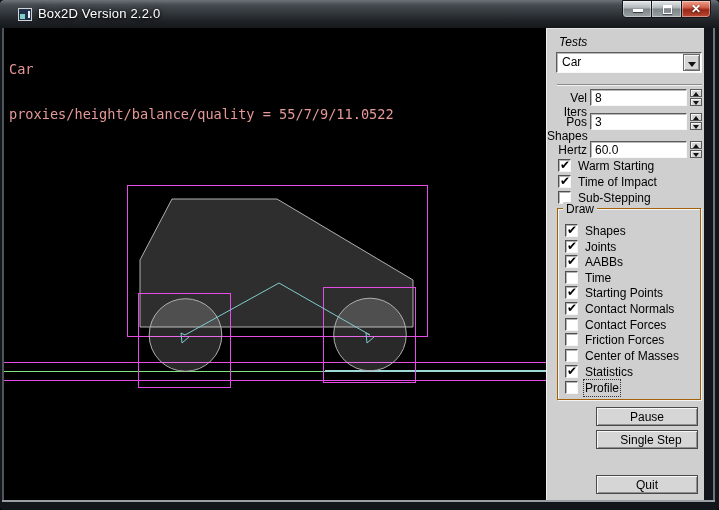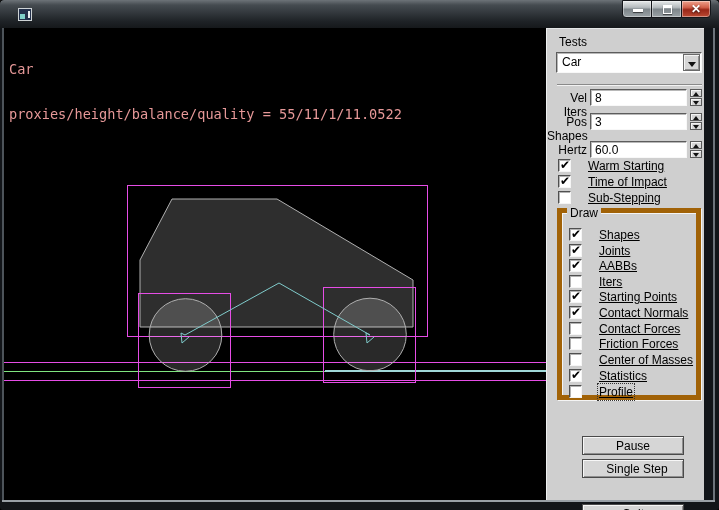--- a/index.html
+++ b/index.html
@@ -38,21 +38,21 @@
   .frame-line { position:absolute; background:#737a81; }
   
   #canvas { position:absolute; left:4px; top:28px; width:542px; height:472px; background:#000; overflow:hidden; }
   #stats { position:absolute; left:5px; top:4px; color:#e69898;
     font-family:"DejaVu Sans Mono", monospace; font-size:13.6px; line-height:15px; white-space:pre; }
   #gl { position:absolute; left:0; top:0; }
   
   #panel { position:absolute; left:546px; top:28px; width:158px; height:472px;
     background:#cfcfcf; border-left:1px solid #eef0f0; border-top:1px solid #e4e6e6;
     font-size:12px; color:#000; }
-  .plabel { position:absolute; white-space:nowrap; }
+  .plabel { position:absolute; white-space:nowrap;font-style:italic; }
   .sunken { background:#fff; border:1px solid; border-color:#5c5c5c #f8f8f8 #f8f8f8 #5c5c5c;
     box-shadow:inset 1px 1px 0 rgba(0,0,0,.28); }
   .raised { background:#d6d6d6; border:1px solid #4a4a4a;
     box-shadow:inset 1px 1px 0 #f7f7f7, inset -1px -1px 0 #8f8f8f; }
   #combo { position:absolute; left:9px; top:23px; width:146px; height:21px; }
   #combo .value { position:absolute; left:5px; top:2px; font-size:12px; }
   #combo .drop { position:absolute; right:1px; top:1px; width:17px; height:17px; background:#d6d6d6;
     border:1px solid #6a6a6a; box-shadow:inset 1px 1px 0 #f4f4f4, inset -1px -1px 0 #909090; }
   .tri-down { position:absolute; left:4px; top:7px; width:0; height:0;
     border-left:4px solid transparent; border-right:4px solid transparent; border-top:5px solid #111; }
@@ -68,38 +68,39 @@
   .spin-btn.up { top:0; } .spin-btn.dn { top:9px; }
   .tri-up-s { position:absolute; left:2px; top:2px; width:0; height:0;
     border-left:3px solid transparent; border-right:3px solid transparent; border-bottom:4px solid #111; }
   .tri-dn-s { position:absolute; left:2px; top:2px; width:0; height:0;
     border-left:3px solid transparent; border-right:3px solid transparent; border-top:4px solid #111; }
   .checkrow { position:absolute; height:14px; }
   .checkbox { position:absolute; left:0; top:0; width:13px; height:13px; background:#fff;
     border:1px solid; border-color:#4f4f4f #f5f5f5 #f5f5f5 #4f4f4f; box-shadow:inset 1px 1px 0 rgba(0,0,0,.3); }
   .checkbox .mark { position:absolute; left:1px; top:-2px; font-size:12px; font-weight:bold; color:#000;
     font-family:"DejaVu Sans", sans-serif; }
-  .checklabel { position:absolute; left:30px; top:0; white-space:nowrap;text-decoration:underline; }
+  .checklabel { position:absolute; left:20px; top:0; white-space:nowrap; }
   .focus-dotted { outline:1px dotted #333; outline-offset:1px; }
   #draw-group { position:absolute; left:10px; top:179px; width:144px; height:192px;
-    border:5px solid #a16207; box-shadow:1px 1px 0 #f4f4f4, inset 1px 1px 0 #f4f4f4; }
+    border:1px solid #a16207; box-shadow:1px 1px 0 #f4f4f4, inset 1px 1px 0 #f4f4f4; }
   #draw-group-label { position:absolute; left:5px; top:-7px; background:#cfcfcf; padding:0 3px; }
-  .pbtn { position:absolute; left:35px; width:102px; height:19px; text-align:center; padding-top:2px;
-    font-size:12px; cursor:default;margin-top:29px; }
+  .pbtn { position:absolute; left:49px; width:102px; height:19px; text-align:center; padding-top:2px;
+    font-size:12px; cursor:default; }
   
   svg { shape-rendering:crispEdges; }
   svg .smooth { shape-rendering:geometricPrecision; }
 </style>
 </head>
 <body>
 
 <div id="window">
 
   <div class="titlebar">
     <div class="app-icon"></div>
+    <div class="title-text">Box2D Version 2.2.0</div>
     <div class="winbtn gray" id="btn-min">
       <span class="min-glyph"></span>
     </div>
     <div class="winbtn gray" id="btn-max">
       <span class="max-glyph"></span>
     </div>
     <div class="winbtn" id="btn-close">
       <span class="close-glyph">✕</span>
     </div>
   </div>
@@ -129,21 +130,21 @@
       <rect x="319" y="259" width="92" height="95" fill="none" stroke="#e64de6"></rect>
 
       <polyline class="smooth" points="275,255 181,307" fill="none" stroke="#80cccc"></polyline>
       <polyline class="smooth" points="181,307 177,305 178,315 185,309" fill="none" stroke="#80cccc"></polyline>
       <polyline class="smooth" points="275,255 366,307" fill="none" stroke="#80cccc"></polyline>
       <polyline class="smooth" points="366,307 362,305 363,315 370,309" fill="none" stroke="#80cccc"></polyline>
     </svg>
 
     <div id="stats">
       <div>Car</div>
-      <div>proxies/height/balance/quality = 55/11/1/11.0522</div>
+      <div>proxies/height/balance/quality = 55/7/9/11.0522</div>
     </div>
   </div>
 
   <div id="panel">
 
     <div class="plabel" style="left:12px; top:6px;">Tests</div>
 
     <div id="combo" class="sunken">
       <span class="value">Car</span>
       <span class="drop">
@@ -227,21 +228,21 @@
       <div class="checkrow" style="left:7px; top:46px;">
         <span class="checkbox">
             <span class="mark">✔</span>
           </span>
         <span class="checklabel">AABBs</span>
       </div>
       <div class="checkrow" style="left:7px; top:62px;">
         <span class="checkbox">
             <span class="mark"></span>
           </span>
-        <span class="checklabel">Iters</span>
+        <span class="checklabel">Time</span>
       </div>
       <div class="checkrow" style="left:7px; top:77px;">
         <span class="checkbox">
             <span class="mark">✔</span>
           </span>
         <span class="checklabel">Starting Points</span>
       </div>
       <div class="checkrow" style="left:7px; top:93px;">
         <span class="checkbox">
             <span class="mark">✔</span>

